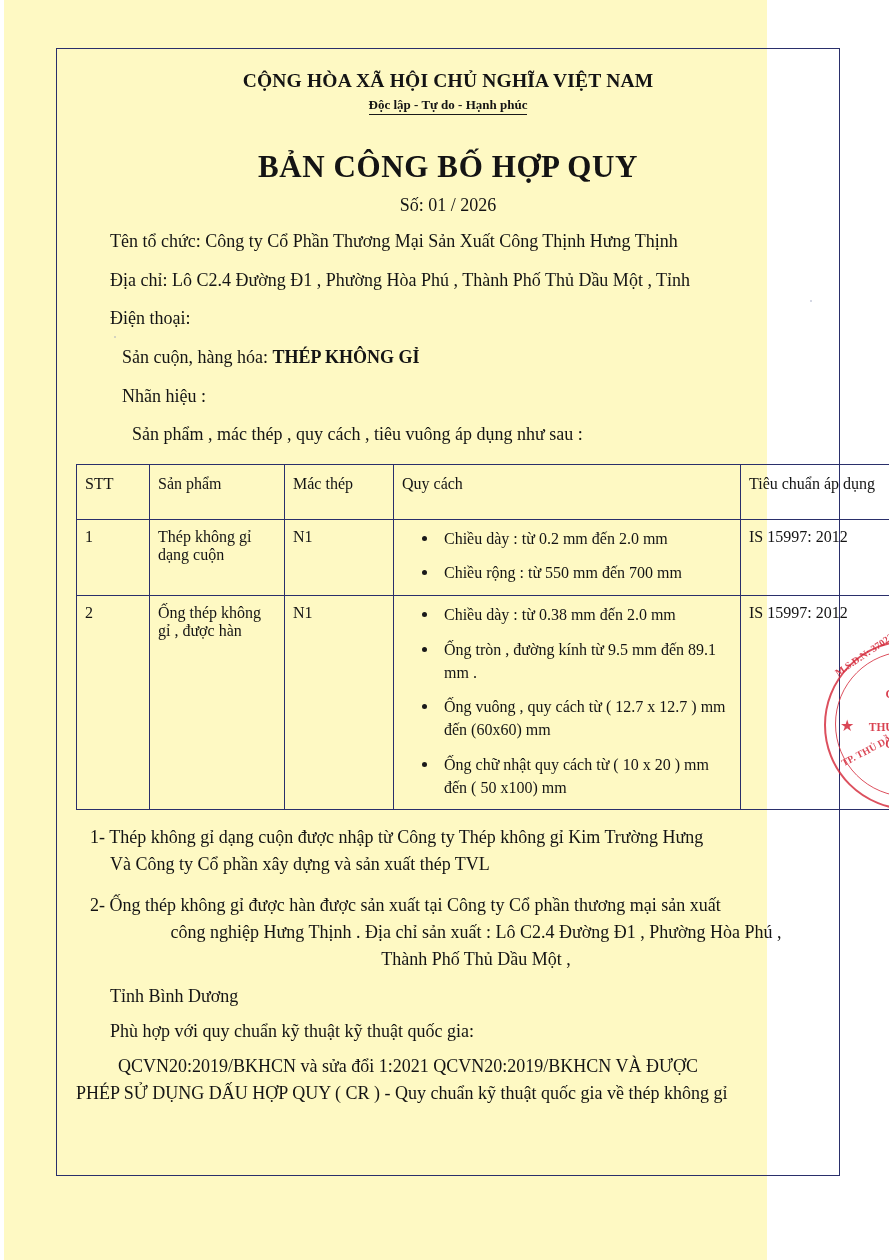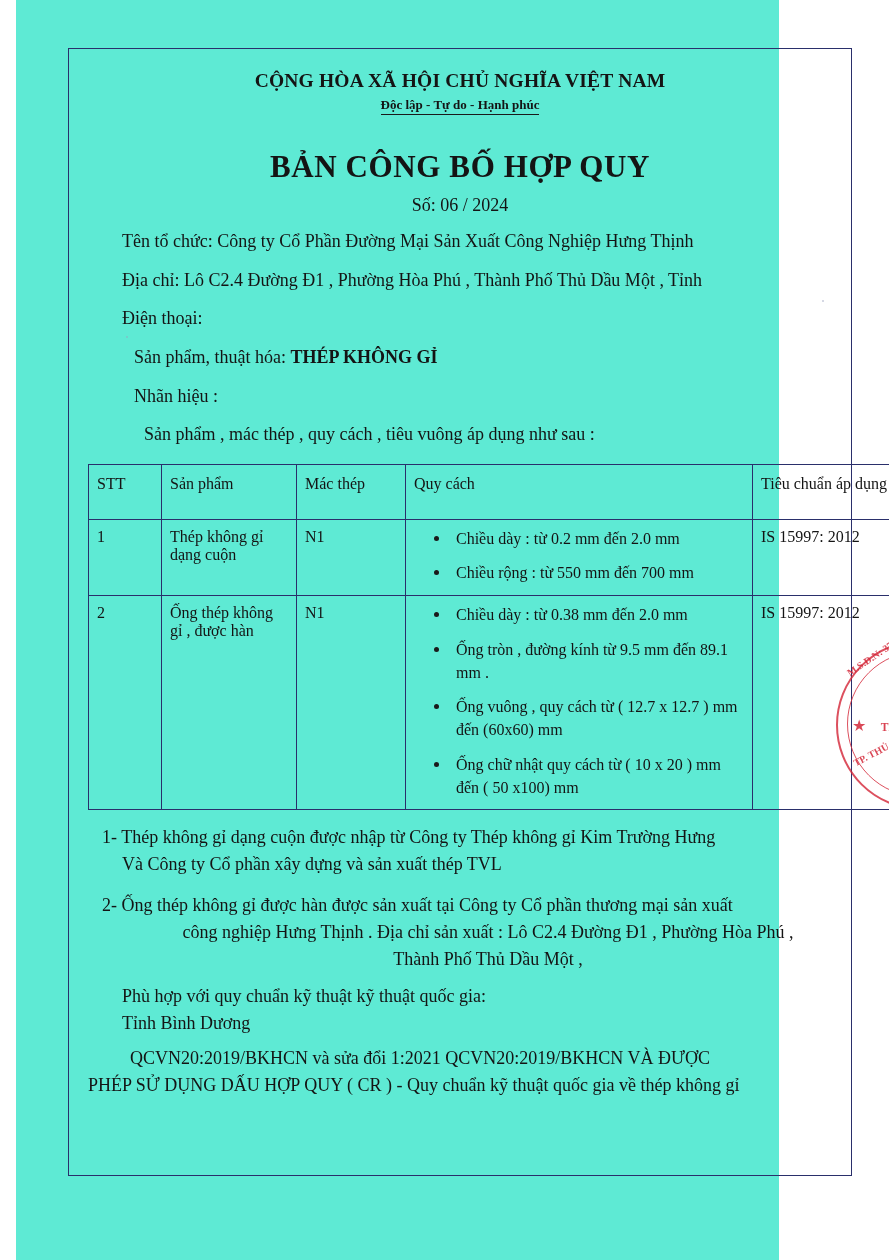--- a/index.html
+++ b/index.html
@@ -11,24 +11,24 @@
     width: 889px;
     height: 1260px;
     position: relative;
     font-family: "Liberation Serif", serif;
     color: #141414;
     overflow: hidden;
   }
 
   #page {
     position: absolute;
-    left: 16px; top: 0;
+    left: 4px; top: 0;
     width: 763px;
     height: 1260px;
-    background: #5eead4;
+    background: #fef9c3;
   }
 
   
   .sheet-border {
     position: absolute;
     left: 52px;
     top: 48px;
     width: 784px;
     height: 1128px;
     border: 1.6px solid #2a2f6b;
@@ -238,35 +238,35 @@
 <div id="page">
 
   <div class="sheet-border"></div>
 
   <div class="content">
 
     <div class="center">
       <div class="nation-title">CỘNG HÒA XÃ HỘI CHỦ NGHĨA VIỆT NAM</div>
       <div><span class="nation-sub">Độc lập - Tự do - Hạnh phúc</span></div>
       <div class="doc-title">BẢN CÔNG BỐ HỢP QUY</div>
-      <div class="doc-number">Số: 06 / 2024</div>
+      <div class="doc-number">Số: 01 / 2026</div>
     </div>
 
     <div class="para indent1">
-      <span>Tên tổ chức: </span><span>Công ty Cổ Phần Đường Mại Sản Xuất Công Nghiệp Hưng Thịnh</span>
+      <span>Tên tổ chức: </span><span>Công ty Cổ Phần Thương Mại Sản Xuất Công Thịnh Hưng Thịnh</span>
     </div>
 
     <div class="para indent1">
       <span>Địa chỉ: </span><span>Lô C2.4 Đường Đ1 , Phường Hòa Phú , Thành Phố Thủ Dầu Một , Tỉnh</span>
     </div>
 
     <div class="para indent1">Điện thoại:</div>
 
     <div class="para indent2">
-      <span>Sản phẩm, thuật hóa: </span><span class="bold">THÉP KHÔNG GỈ</span>
+      <span>Sản cuộn, hàng hóa: </span><span class="bold">THÉP KHÔNG GỈ</span>
     </div>
 
     <div class="para indent2">Nhãn hiệu :</div>
 
     <div class="para indent3">Sản phẩm , mác thép , quy cách , tiêu vuông áp dụng như sau :</div>
 
     <table class="spec">
       <thead>
         <tr>
           <th class="col-stt">STT</th>
@@ -307,22 +307,22 @@
     </table>
 
     <div class="note">1-  Thép không gỉ dạng cuộn được nhập từ Công ty Thép không gỉ Kim Trường Hưng</div>
     <div class="note-cont2">Và Công ty Cổ phần xây dựng và sản xuất thép TVL</div>
 
     <div class="note">2-  Ống thép không gỉ được hàn được sản xuất tại Công ty Cổ phần thương mại sản xuất</div>
     <div class="note-cont">công nghiệp Hưng Thịnh . Địa chỉ sản xuất : Lô C2.4 Đường Đ1 , Phường Hòa Phú ,</div>
     <div class="note-cont">Thành Phố Thủ Dầu Một ,</div>
 
     <div class="final-block">
+      <div class="note-cont2">Tỉnh Bình Dương</div>
       <div class="note-cont2" style="margin-top:8px;">Phù hợp với quy chuẩn kỹ thuật kỹ thuật quốc gia:</div>
-      <div class="note-cont2">Tỉnh Bình Dương</div>
       <div class="final-line1" style="margin-top:8px;">QCVN20:2019/BKHCN và sửa đổi 1:2021  QCVN20:2019/BKHCN VÀ ĐƯỢC</div>
       <div class="final-line2">PHÉP SỬ DỤNG DẤU HỢP QUY ( CR ) -  Quy chuẩn kỹ thuật quốc gia về thép không gỉ</div>
     </div>
 
   </div>
 
   <div class="stamp">
     <div class="ring-outer"></div>
     <div class="ring-inner"></div>
     <div class="star">★</div>

